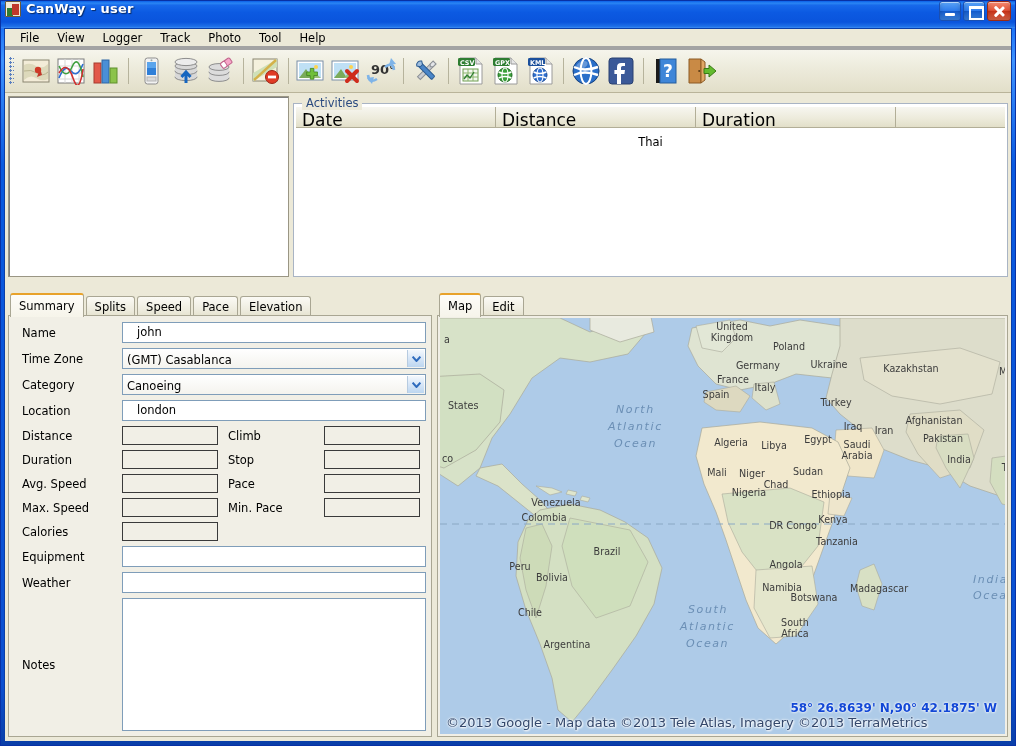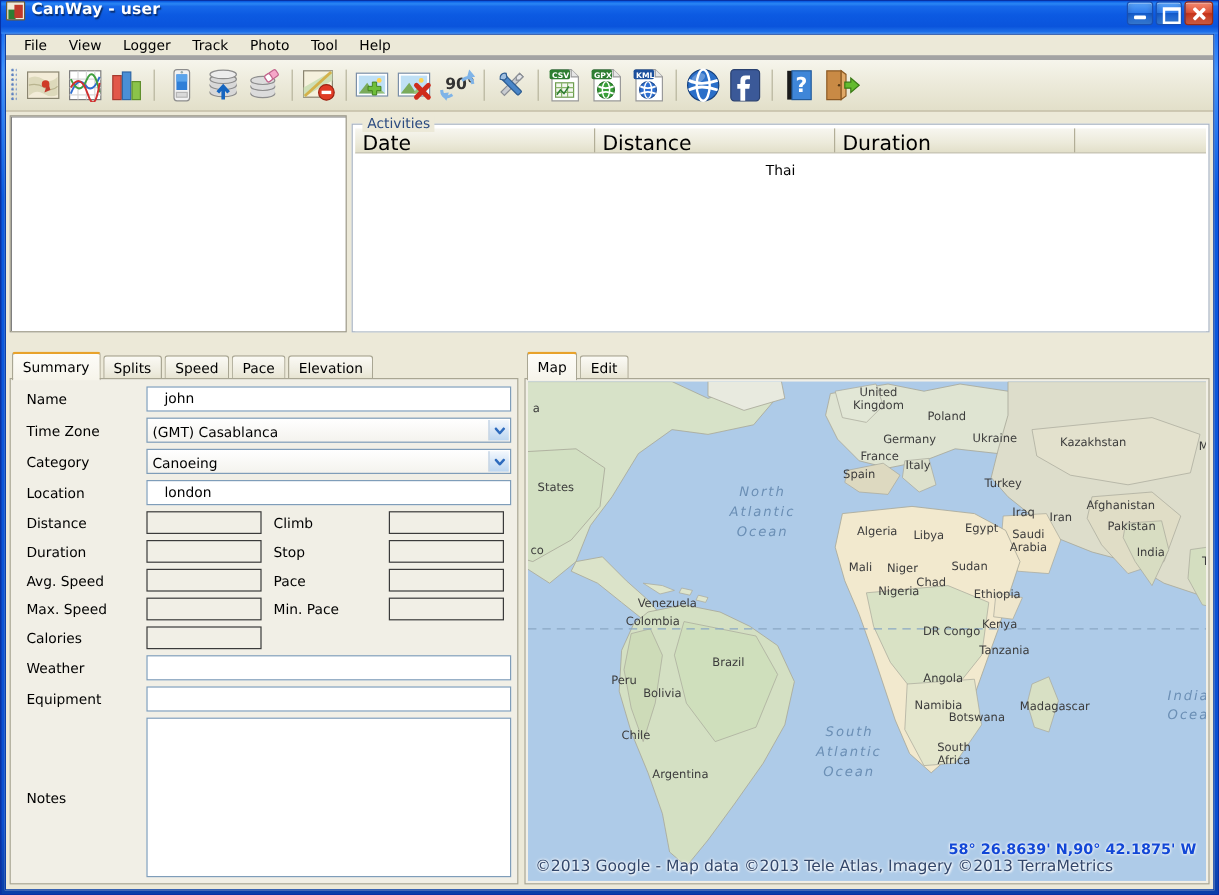--- a/index.html
+++ b/index.html
@@ -631,26 +631,26 @@
               <div class="fmidlabel">Min. Pace</div>
               <div class="fsmall"></div>
             </div>
 
             <div class="frow">
               <div class="flabel">Calories</div>
               <div class="fsmall"></div>
             </div>
 
             <div class="frow">
+              <div class="flabel">Equipment</div>
+              <div class="finput"></div>
+            </div>
+
+            <div class="frow">
               <div class="flabel">Weather</div>
-              <div class="finput"></div>
-            </div>
-
-            <div class="frow">
-              <div class="flabel">Equipment</div>
               <div class="finput"></div>
             </div>
 
             <div class="frow notes">
               <div class="flabel">Notes</div>
               <div class="fnotes"></div>
             </div>
 
           </div>
         </div>

